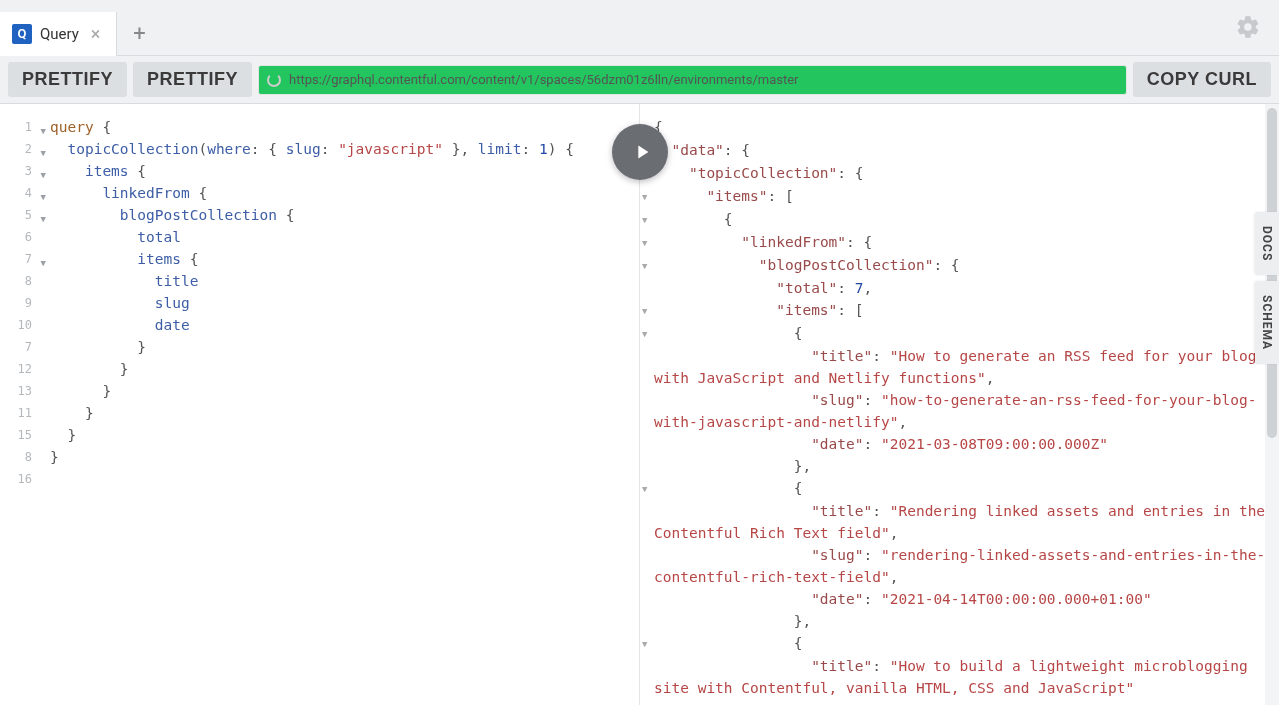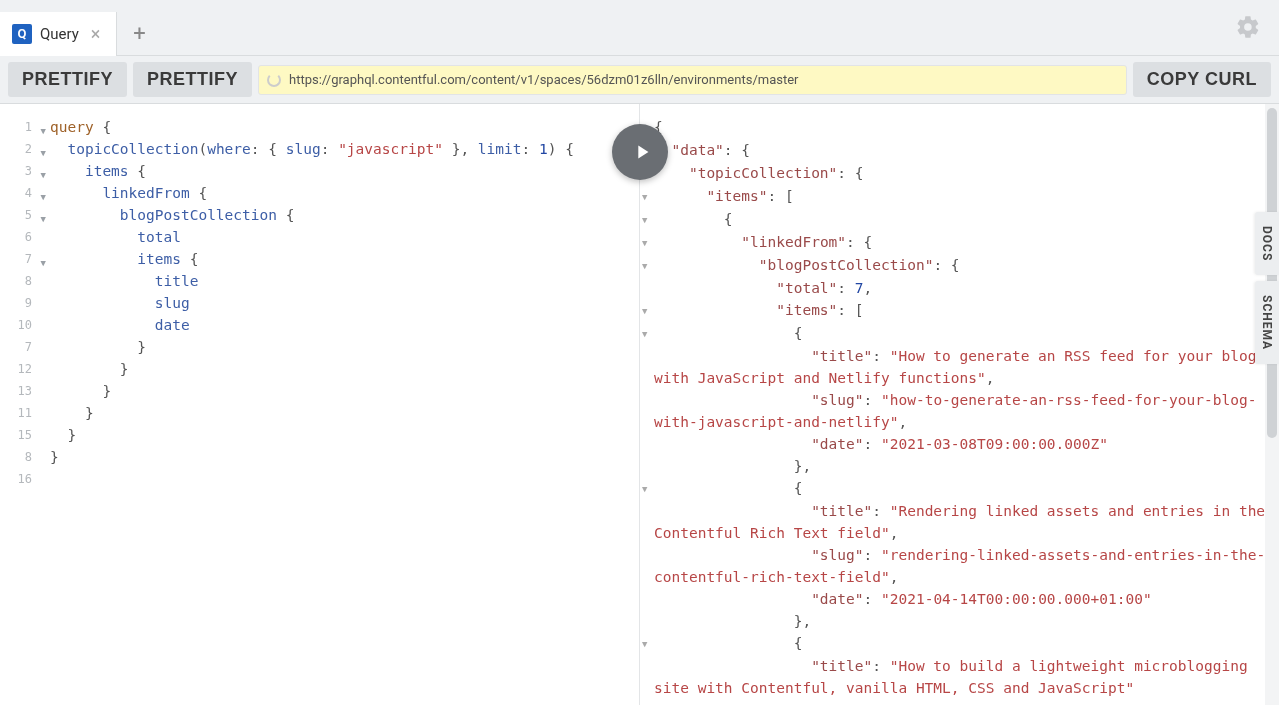--- a/index.html
+++ b/index.html
@@ -64,21 +64,21 @@
   font-size: 18px;
   font-weight: 700;
   letter-spacing: 0.5px;
   padding: 7px 14px;
   border-radius: 3px;
   cursor: pointer;
   border: none;
 }
 .url-box {
   flex: 1;
-  background: #fef9c3;
+  background: #22c55e;
   border: 1px solid #e2e4e6;
   border-radius: 3px;
   height: 30px;
   display: flex;
   align-items: center;
   padding: 0 8px;
   gap: 8px;
 }
 .spinner {
   width: 14px; height: 14px;

